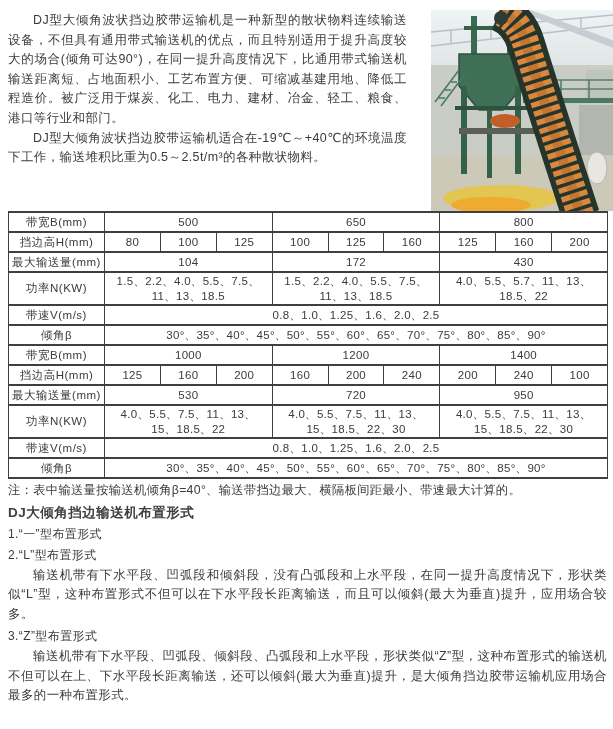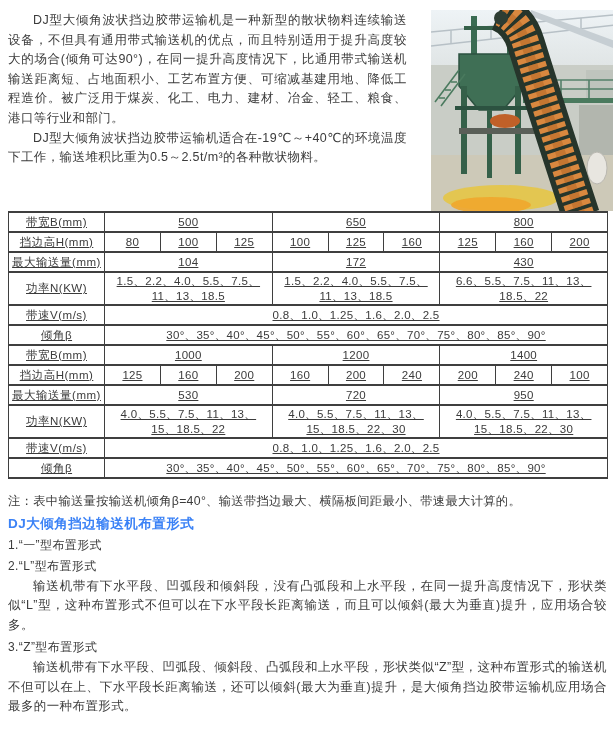--- a/index.html
+++ b/index.html
@@ -14,21 +14,21 @@
   .top{display:flex;gap:24px;align-items:flex-start;}
   .intro{width:399px;flex:none;font-size:12.5px;line-height:19.6px;text-align:justify;letter-spacing:0.4px;padding-top:3px;}
   .intro p{margin:0;text-indent:2em;}
   .photo-wrap{width:192px;height:201px;flex:none;margin-top:2px;}
   .photo-wrap svg{display:block;}
 
   
   .red-head{font-size:13.5px;font-weight:bold;margin:5px 0 4px 0;letter-spacing:0.5px;}
 
   
-  table.params{width:599px;border-collapse:collapse;table-layout:fixed;margin:0 0 14px 0;text-decoration:underline;}
+  table.params{width:599px;border-collapse:collapse;table-layout:fixed;margin:0 0 3px 0;}
   table.params td{
     border-left:1px solid #3f3f3f;border-right:1px solid #3f3f3f;
     border-top:2px solid #3f3f3f;border-bottom:2px solid #3f3f3f;
     font-size:11.5px;text-align:center;vertical-align:middle;
     padding:1px 3px;height:16px;line-height:14.5px;letter-spacing:0.3px;
   }
   table.params td.lbl{letter-spacing:0.5px;}
   table.params col.c-label{width:96px;}
   table.params col.c-data{width:55.9px;}
 
@@ -153,21 +153,21 @@
         <tr>
           <td class="lbl">最大输送量(mm)</td>
           <td colspan="3">104</td>
           <td colspan="3">172</td>
           <td colspan="3">430</td>
         </tr>
         <tr>
           <td class="lbl">功率N(KW)</td>
           <td colspan="3">1.5、2.2、4.0、5.5、7.5、11、13、18.5</td>
           <td colspan="3">1.5、2.2、4.0、5.5、7.5、11、13、18.5</td>
-          <td colspan="3">6.6、5.5、7.5、11、13、18.5、22</td>
+          <td colspan="3">4.0、5.5、5.7、11、13、18.5、22</td>
         </tr>
         <tr>
           <td class="lbl">带速V(m/s)</td>
           <td colspan="9">0.8、1.0、1.25、1.6、2.0、2.5</td>
         </tr>
         <tr>
           <td class="lbl">倾角β</td>
           <td colspan="9">30°、35°、40°、45°、50°、55°、60°、65°、70°、75°、80°、85°、90°</td>
         </tr>
         <tr>
@@ -206,21 +206,21 @@
         </tr>
         <tr>
           <td class="lbl">倾角β</td>
           <td colspan="9">30°、35°、40°、45°、50°、55°、60°、65°、70°、75°、80°、85°、90°</td>
         </tr>
       </tbody>
   </table>
 
   <div class="note">注：表中输送量按输送机倾角β=40°、输送带挡边最大、横隔板间距最小、带速最大计算的。</div>
 
-  <div class="red-head" style="color:#3b82f6;">DJ大倾角挡边输送机布置形式</div>
+  <div class="red-head" style="color:#404040;">DJ大倾角挡边输送机布置形式</div>
 
   <div>
     <div class="form-item-title">1.“一”型布置形式</div>
   </div>
   <div>
     <div class="form-item-title">2.“L”型布置形式</div>
     <p class="form-item-body">输送机带有下水平段、凹弧段和倾斜段，没有凸弧段和上水平段，在同一提升高度情况下，形状类似“L”型，这种布置形式不但可以在下水平段长距离输送，而且可以倾斜(最大为垂直)提升，应用场合较多。</p>
   </div>
   <div>
     <div class="form-item-title">3.“Z”型布置形式</div>

